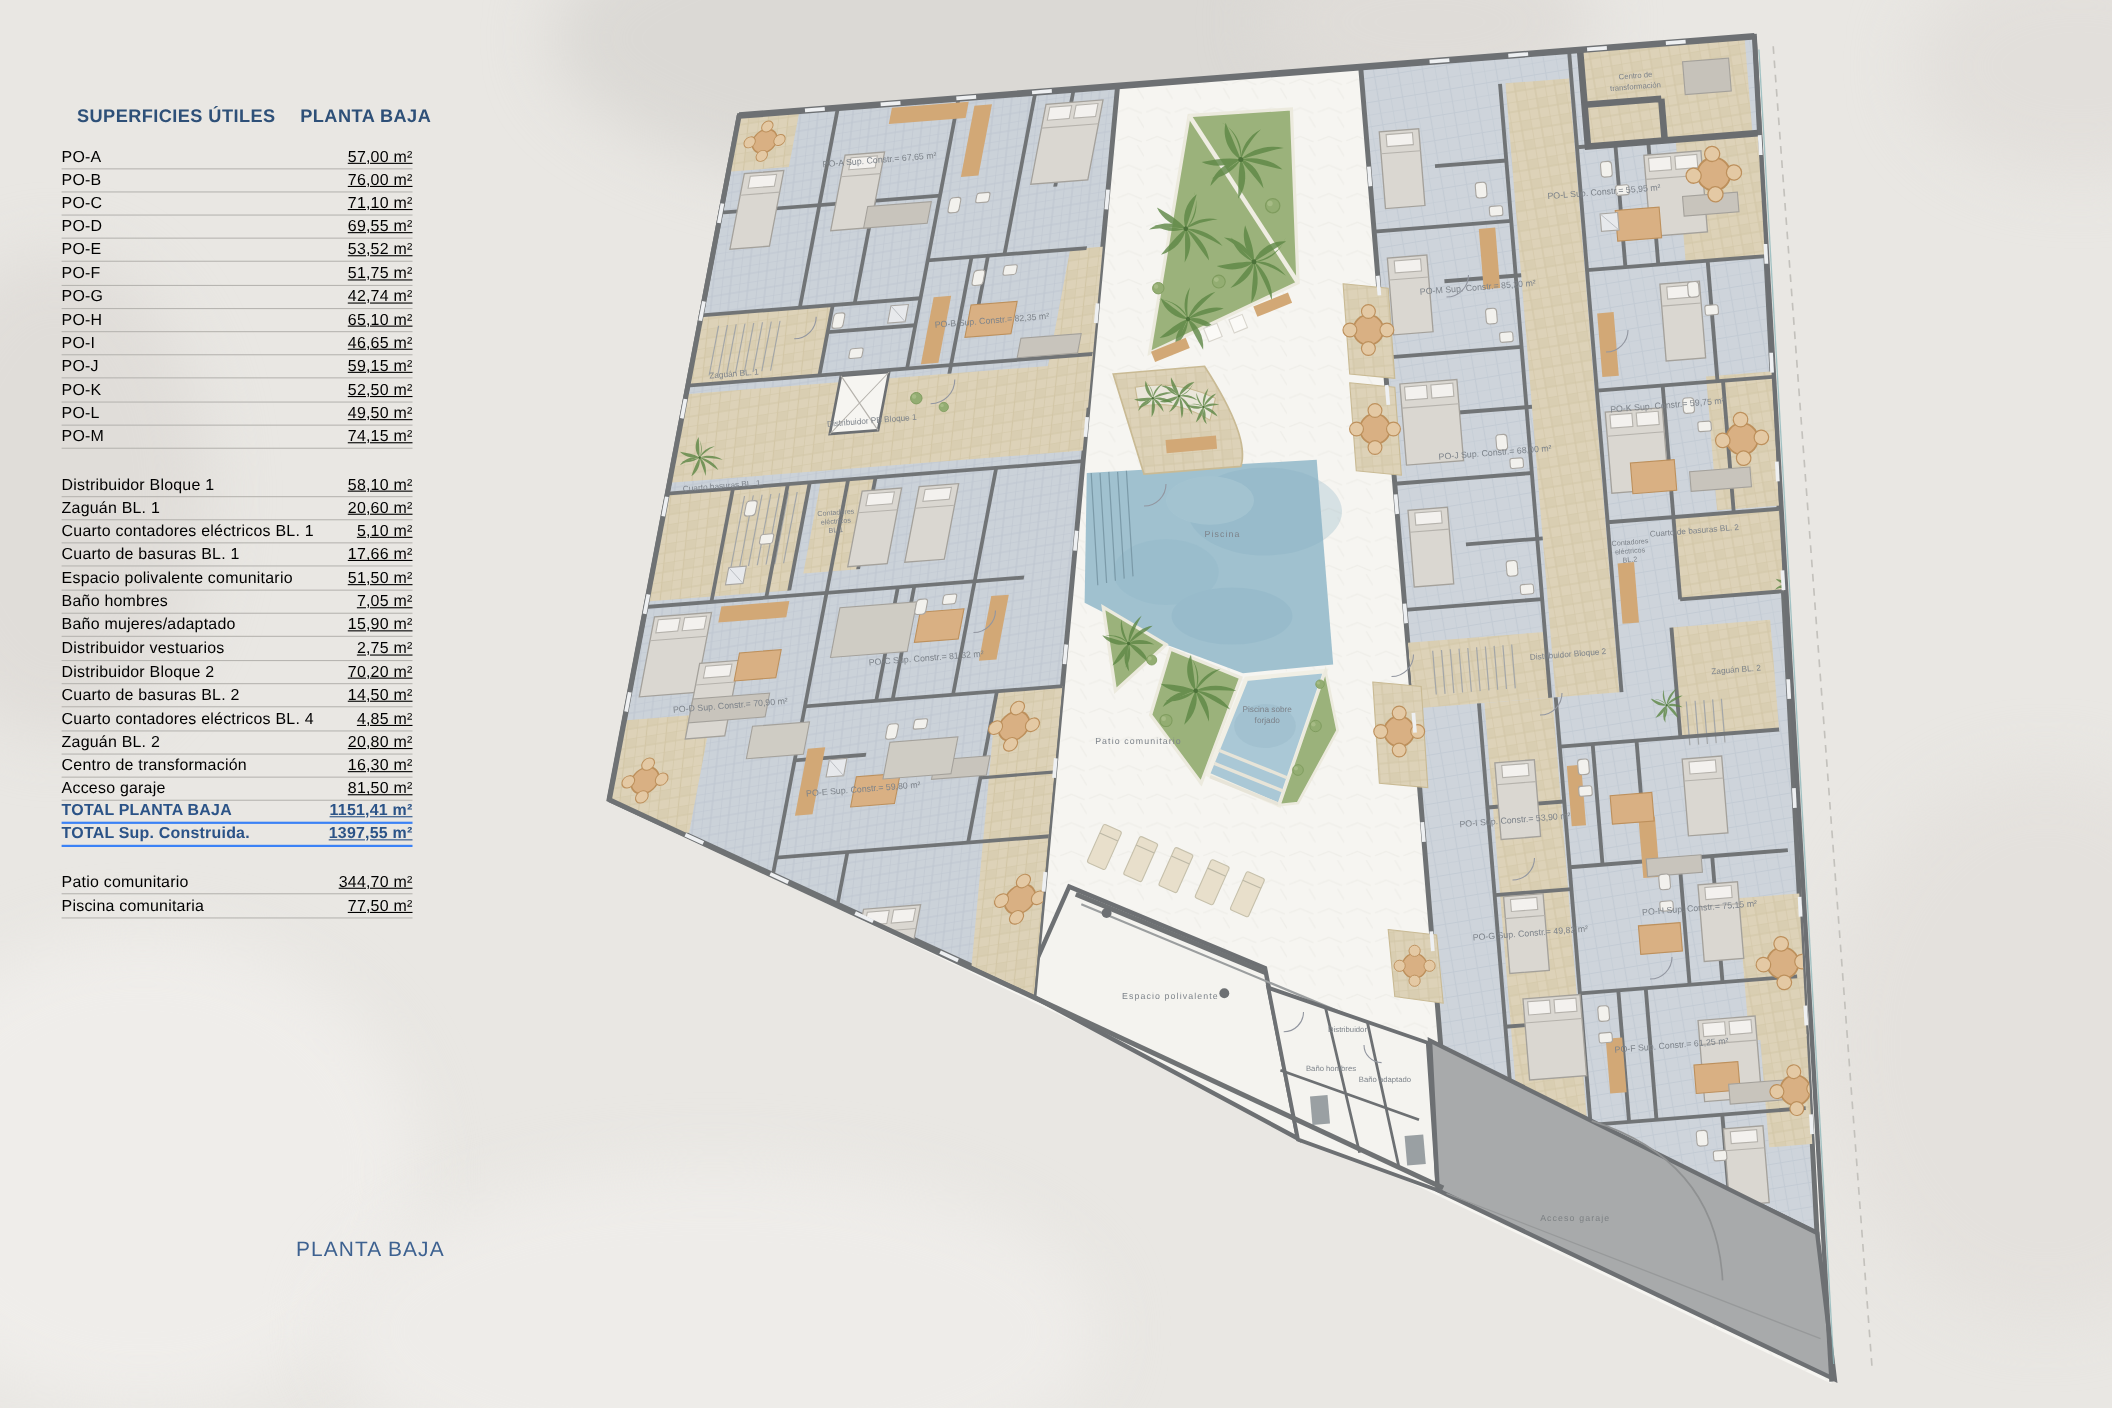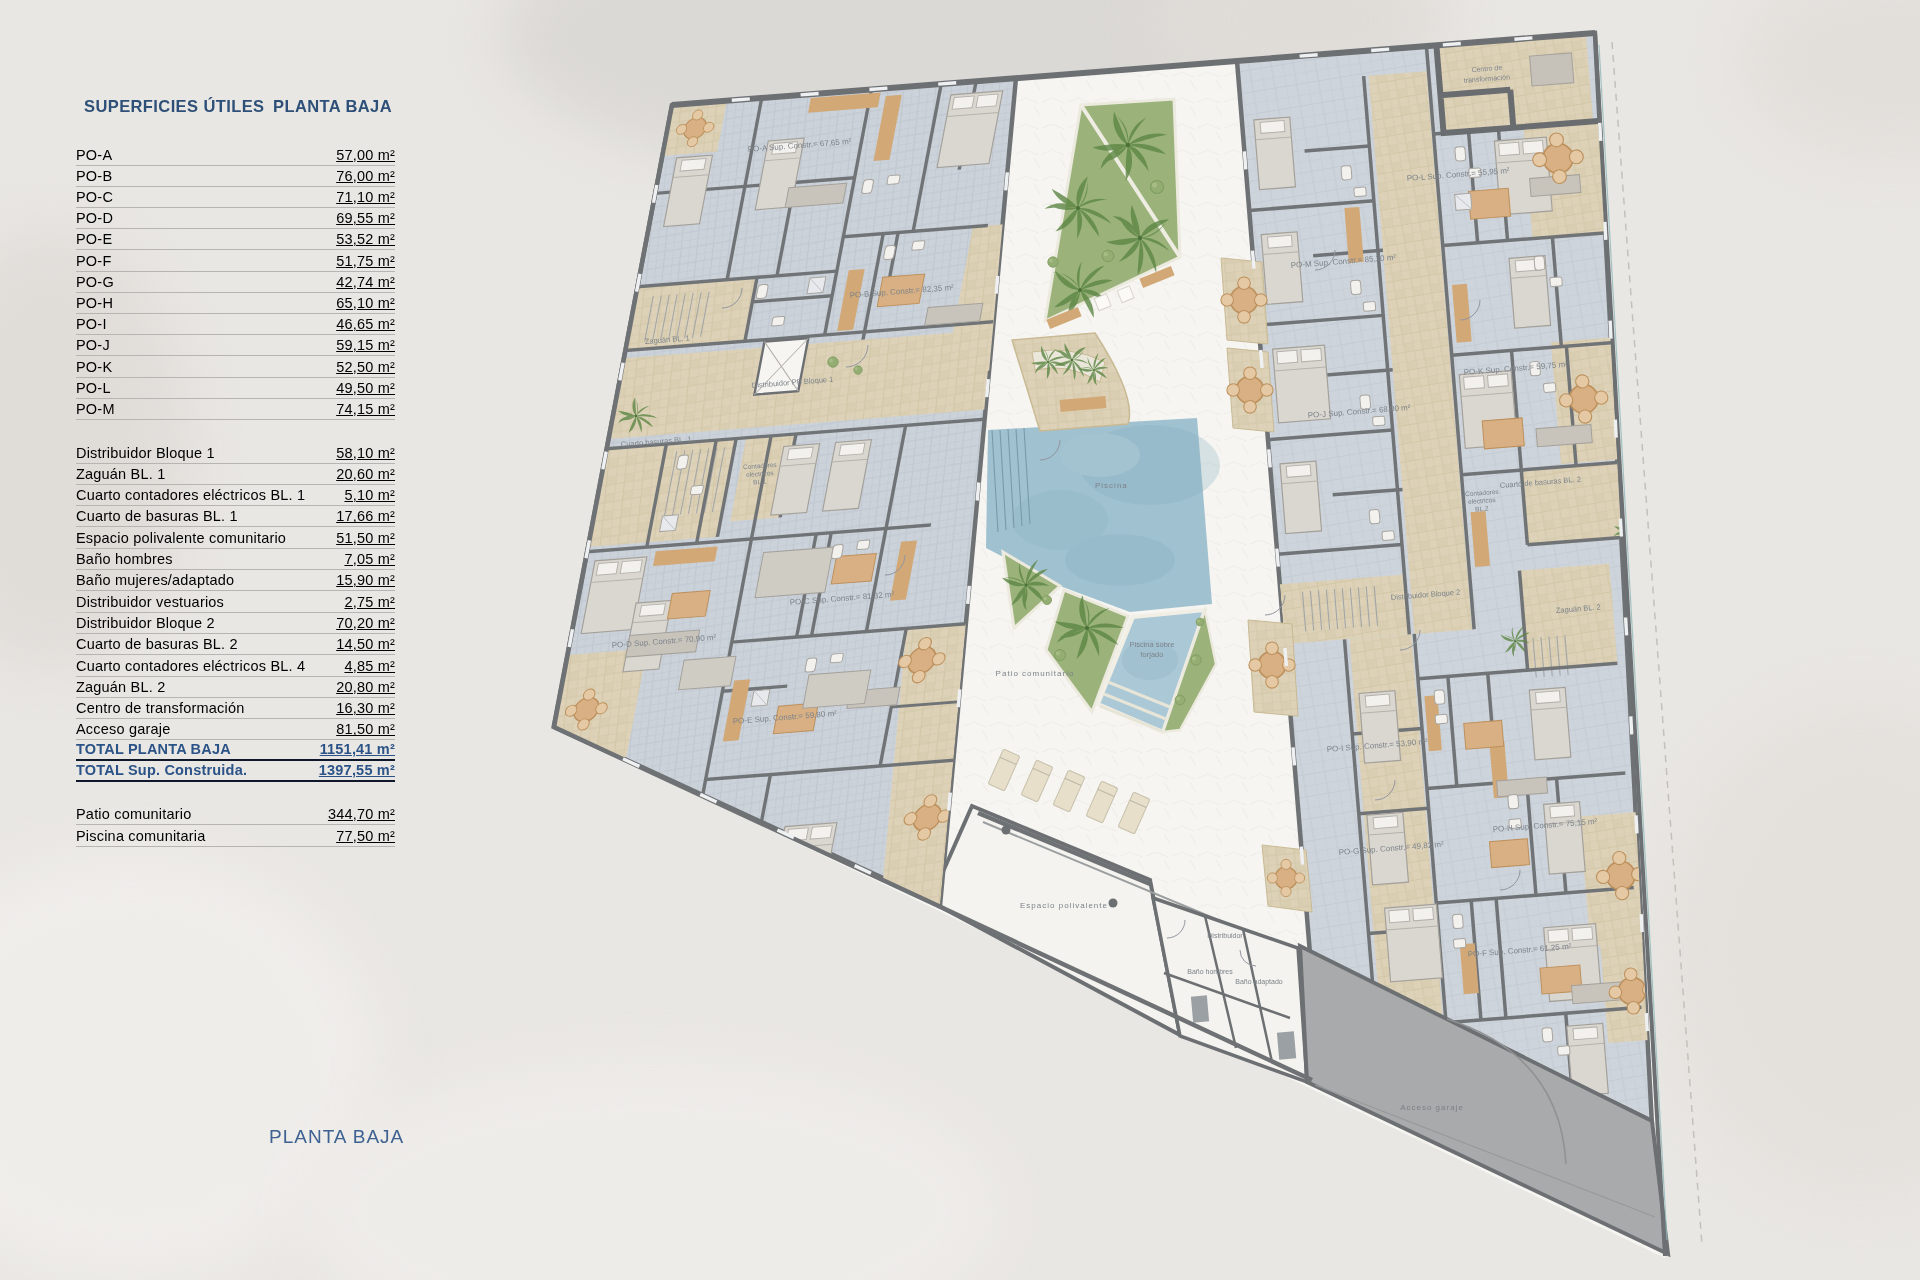--- a/index.html
+++ b/index.html
@@ -1,38 +1,38 @@
 <!DOCTYPE html>
 <html><head>
 <meta charset="utf-8">
 <style>
   html,body{margin:0;padding:0;}
   body{width:1920px;height:1280px;position:relative;overflow:hidden;
        background:#e9e7e3;font-family:"Liberation Sans",sans-serif;}
   .blob{position:absolute;border-radius:50%;filter:blur(28px);}
   .hdr{position:absolute;font-size:16.5px;font-weight:bold;letter-spacing:.4px;color:#2e5078;white-space:nowrap;}
-  .row{position:absolute;left:76px;width:319px;border-bottom:1px solid #b7b5b1;height:21px;margin-top:12px;}
+  .row{position:absolute;left:56px;width:319px;border-bottom:1px solid #b7b5b1;height:21px;}
   .row .l{position:absolute;left:0;bottom:2px;font-size:14.5px;letter-spacing:.2px;white-space:nowrap;}
   .row .v{position:absolute;right:0;bottom:2px;font-size:14.5px;letter-spacing:.2px;white-space:nowrap;text-decoration:underline;}
-  .tot{border-bottom:2px solid #0f172a;color:#2b5387;font-weight:bold;}
+  .tot{border-bottom:2px solid #3b82f6;color:#2b5387;font-weight:bold;}
   #pbj{position:absolute;left:269px;top:1126px;font-size:19px;letter-spacing:1px;color:#3d6190;}
   svg{position:absolute;left:0;top:0;}
 </style>
 </head>
 <body>
 
 <div class="blob" style="left:500px;top:-110px;width:800px;height:290px;background:#dbd9d5;"></div>
 <div class="blob" style="left:1150px;top:-60px;width:300px;height:160px;background:#dfdcd8;"></div>
 <div class="blob" style="left:-90px;top:230px;width:280px;height:440px;background:#e0ddd9;"></div>
 <div class="blob" style="left:-120px;top:850px;width:500px;height:430px;background:#efedea;"></div>
 <div class="blob" style="left:300px;top:1060px;width:700px;height:300px;background:#eeece9;"></div>
 <div class="blob" style="left:1660px;top:700px;width:400px;height:500px;background:#e4e1dd;"></div>
 <div class="blob" style="left:1740px;top:-40px;width:300px;height:200px;background:#e2dfdb;"></div>
 
-<div class="hdr" style="left:84px;top:97px;">SUPERFICIES ÚTILES</div>
+<div class="hdr" style="left:70px;top:97px;">SUPERFICIES ÚTILES</div>
 <div class="hdr" style="left:273px;top:97px;">PLANTA BAJA</div>
 
 <div class="row" style="top:131.5px;">
     <span class="l">PO-A</span>
     <span class="v">57,00 m²</span>
   </div>
 <div class="row" style="top:152.7px;">
     <span class="l">PO-B</span>
     <span class="v">76,00 m²</span>
   </div>

